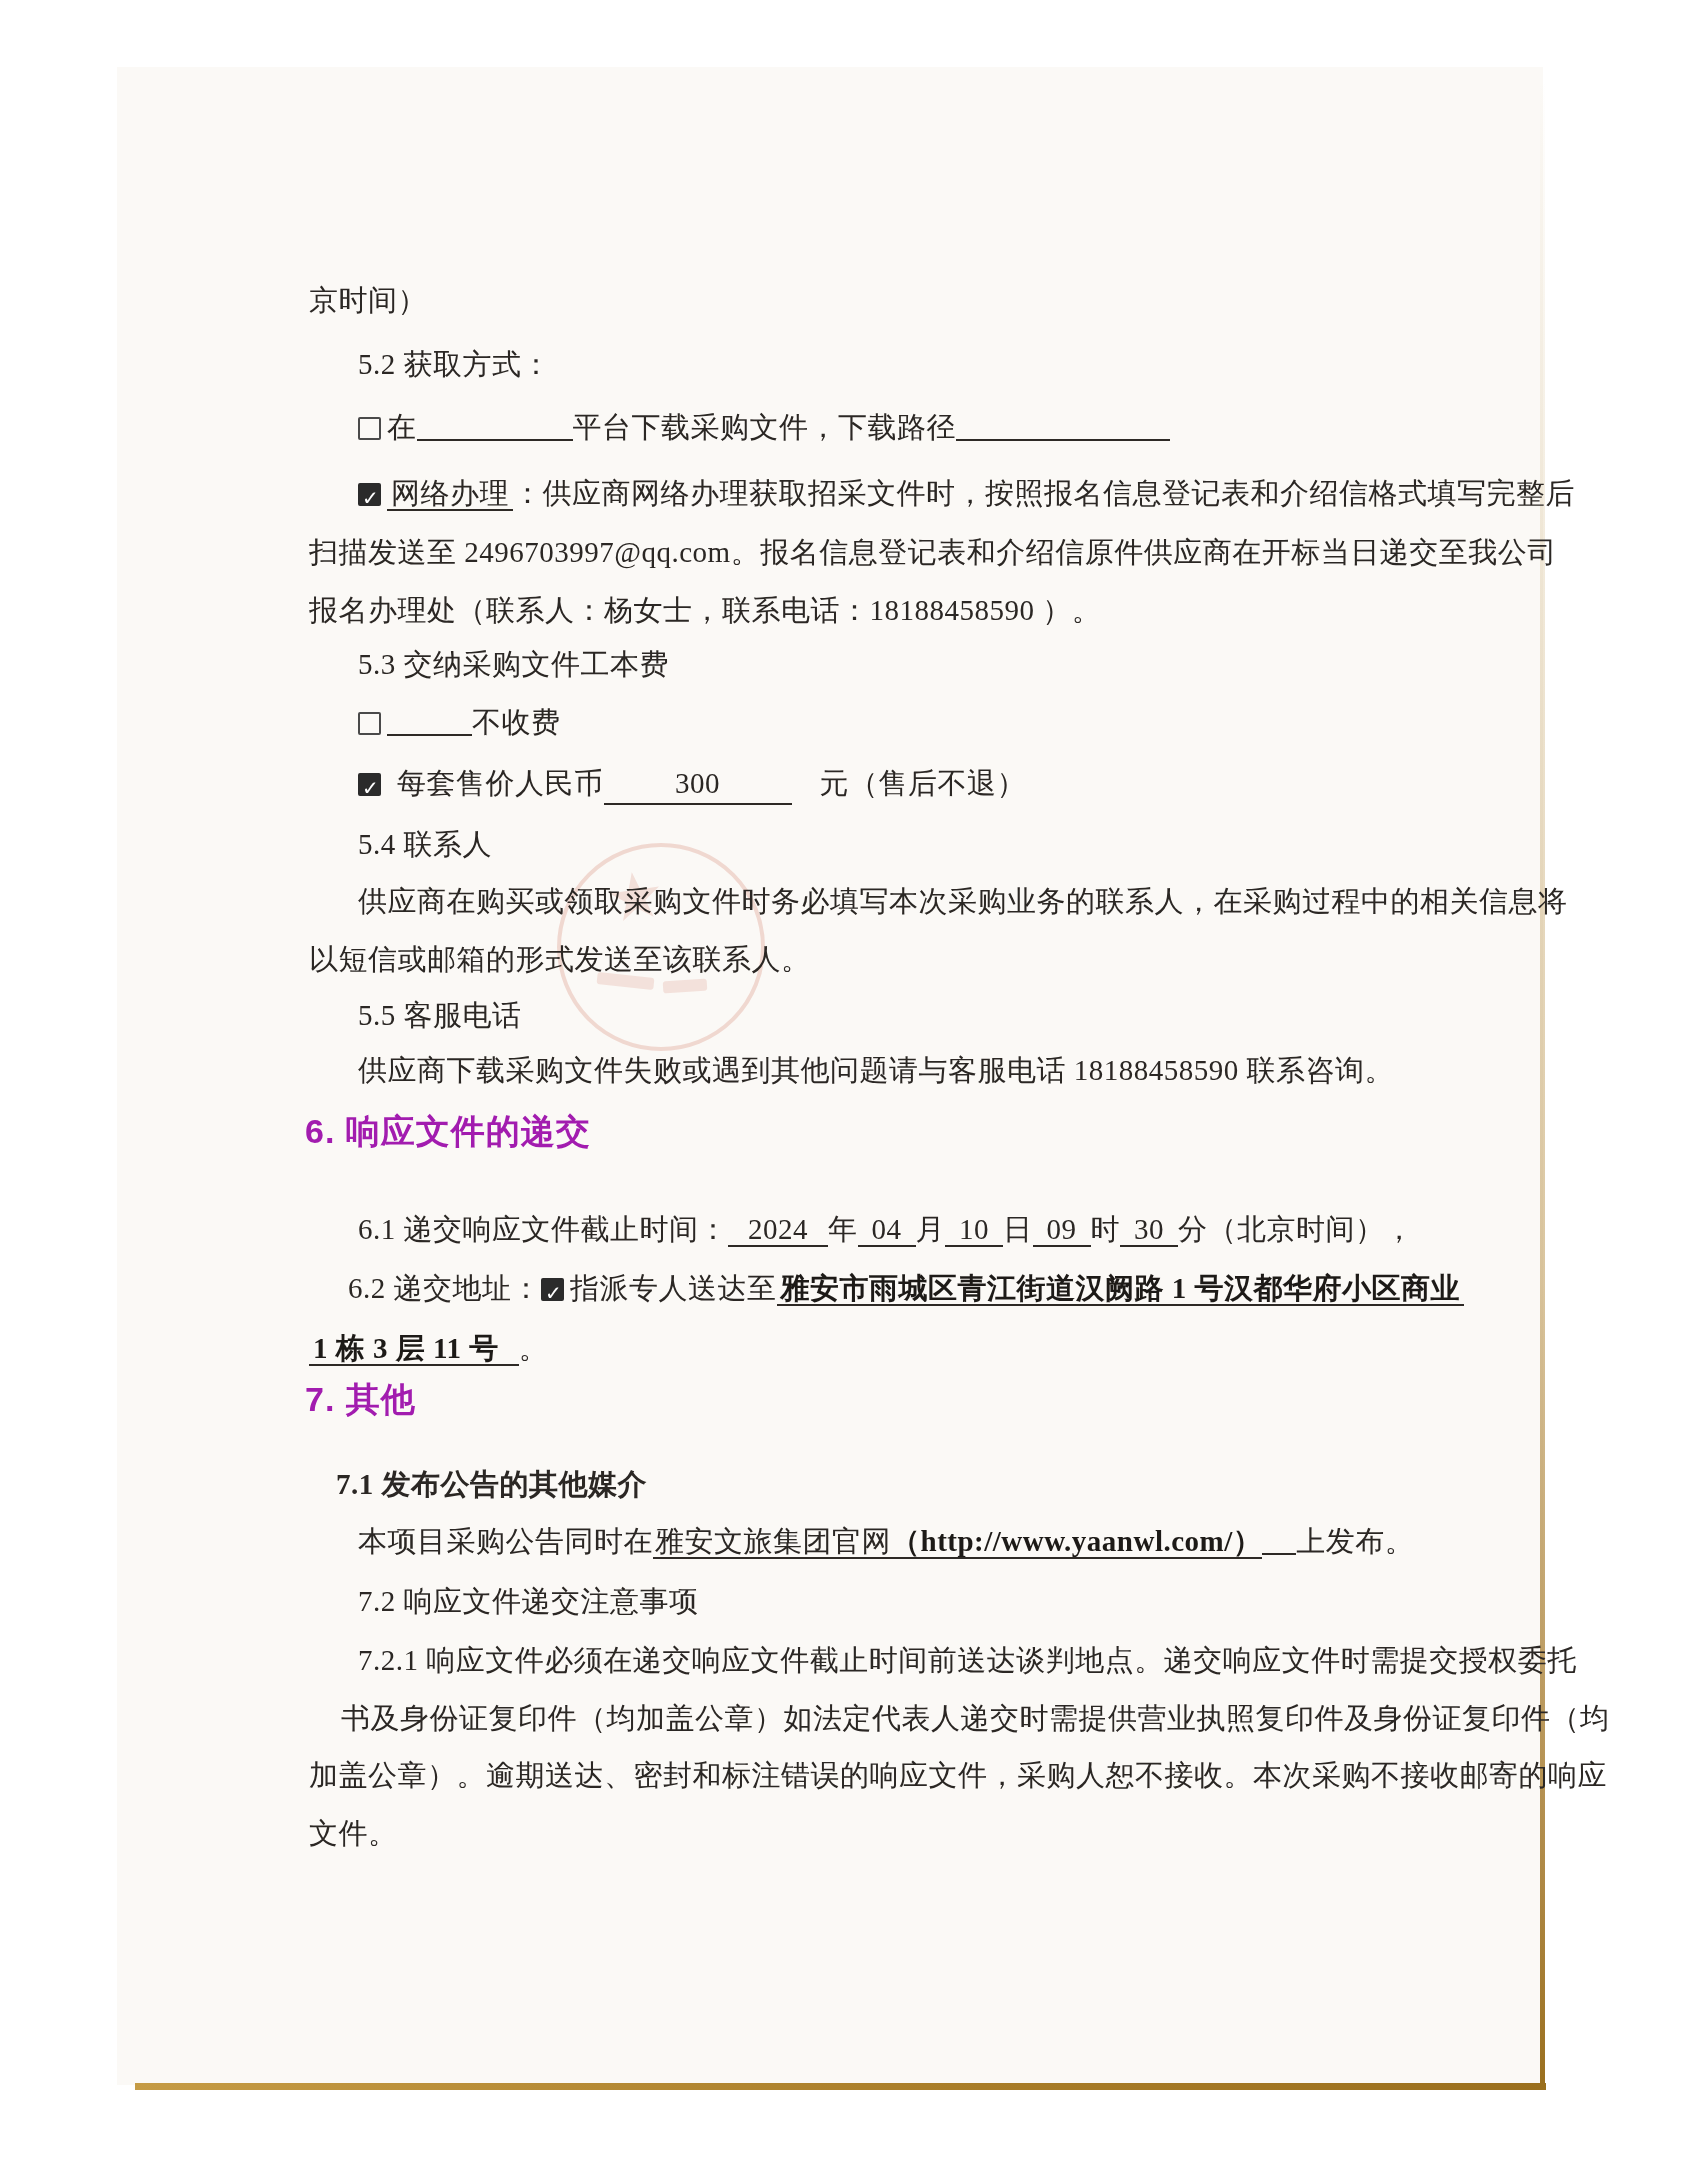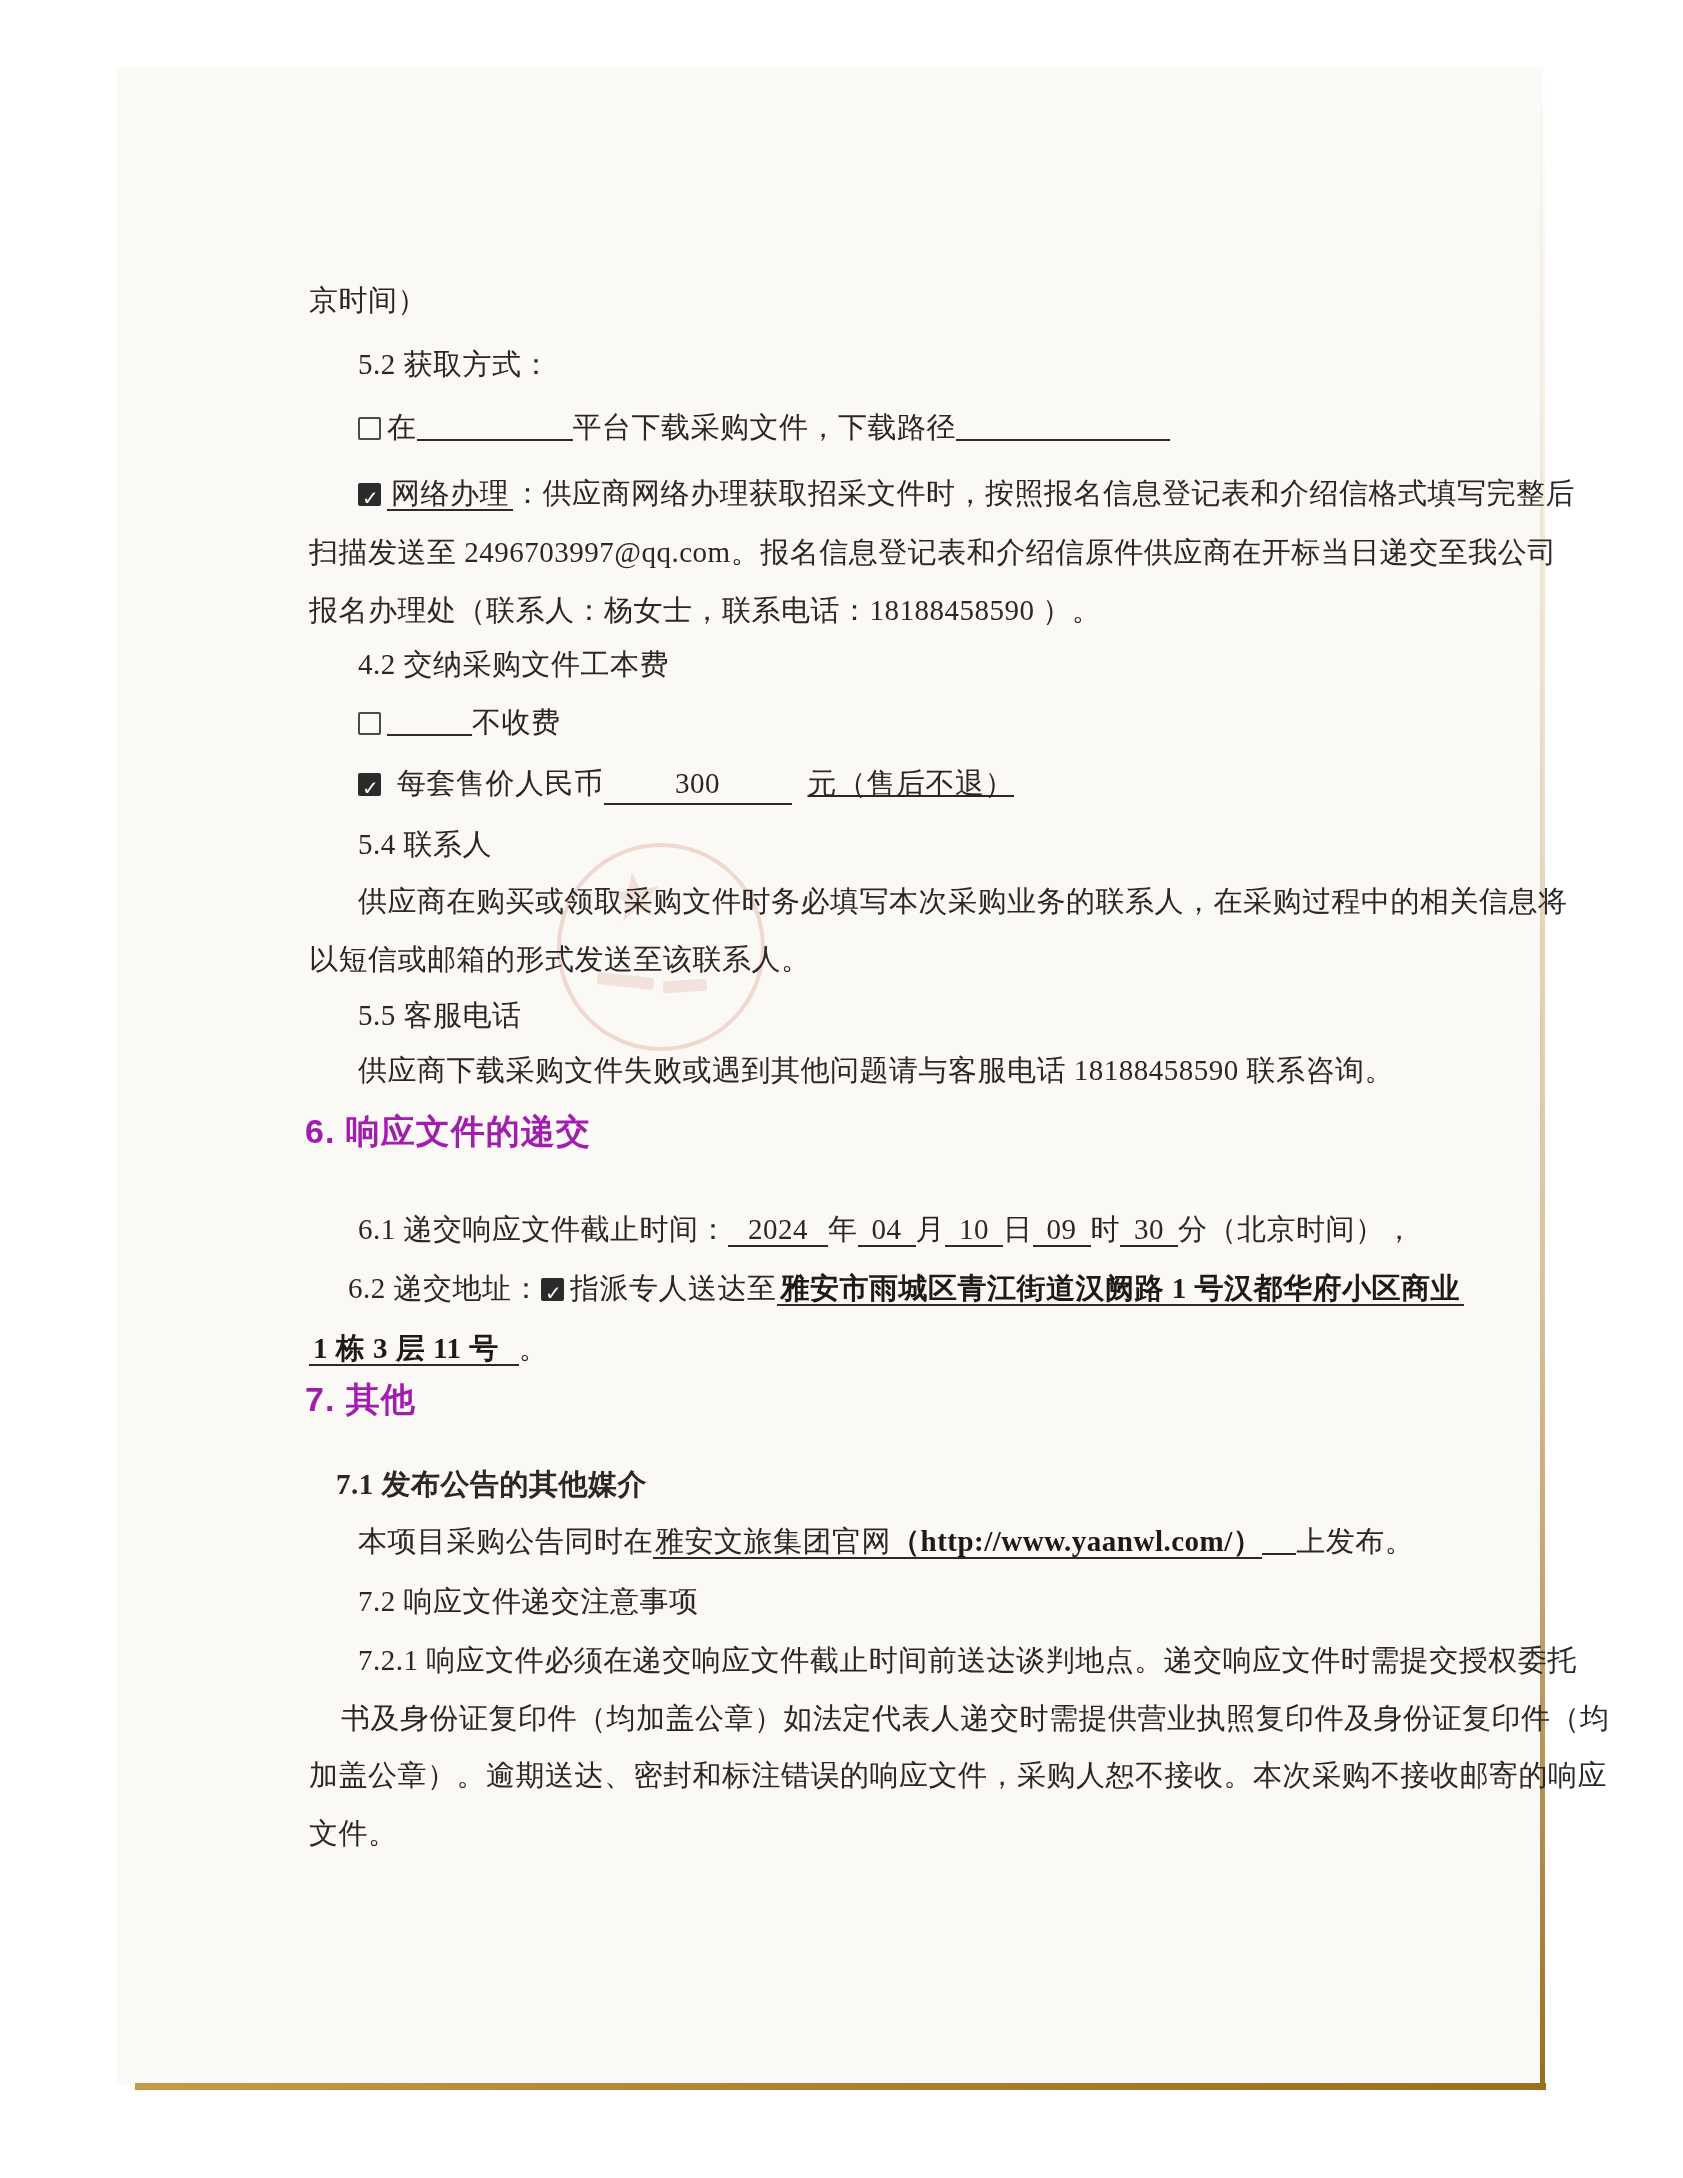--- a/index.html
+++ b/index.html
@@ -52,28 +52,28 @@
   <div class="ln" style="left:358px;top:407px;">
     <span class="cb"></span><span>在</span><span class="blank" style="width:156px;"></span><span>平台下载采购文件，下载路径</span><span class="blank" style="width:214px;"></span>
   </div>
 
   <div class="ln just" style="left:358px;top:473px;width:1030px;">
     <span class="cb checked"><span class="tick">✓</span></span><span class="u">网络办理</span><span>：供应商网络办理获取招采文件时，按照报名信息登记表和介绍信格式填写完整后</span>
   </div>
   <div class="ln just" style="left:309px;top:532px;width:1079px;">扫描发送至 2496703997@qq.com。报名信息登记表和介绍信原件供应商在开标当日递交至我公司</div>
   <div class="ln" style="left:309px;top:590px;">报名办理处（联系人：杨女士，联系电话：18188458590 ）。</div>
 
-  <div class="ln" style="left:358px;top:644px;">4.2 交纳采购文件工本费</div>
+  <div class="ln" style="left:358px;top:644px;">5.3 交纳采购文件工本费</div>
 
   <div class="ln" style="left:358px;top:702px;">
     <span class="cb"></span><span class="blank" style="width:85px;"></span><span>不收费</span>
   </div>
 
   <div class="ln" style="left:358px;top:763px;">
-    <span class="cb checked"><span class="tick">✓</span></span><span style="margin-left:10px;">每套售价人民币</span><span class="amount">300</span><span style="margin-left:16px;text-decoration:underline;">元（售后不退）</span>
+    <span class="cb checked"><span class="tick">✓</span></span><span style="margin-left:10px;">每套售价人民币</span><span class="amount">300</span><span style="margin-left:28px;">元（售后不退）</span>
   </div>
 
   <div class="ln" style="left:358px;top:824px;">5.4 联系人</div>
   <div class="ln just" style="left:358px;top:881px;width:1030px;">供应商在购买或领取采购文件时务必填写本次采购业务的联系人，在采购过程中的相关信息将</div>
   <div class="ln" style="left:309px;top:939px;">以短信或邮箱的形式发送至该联系人。</div>
 
   <div class="ln" style="left:358px;top:995px;">5.5 客服电话</div>
   <div class="ln" style="left:358px;top:1050px;">供应商下载采购文件失败或遇到其他问题请与客服电话 18188458590 联系咨询。</div>
 
   <div class="ln h2" style="left:305px;top:1111px;">6. 响应文件的递交</div>

